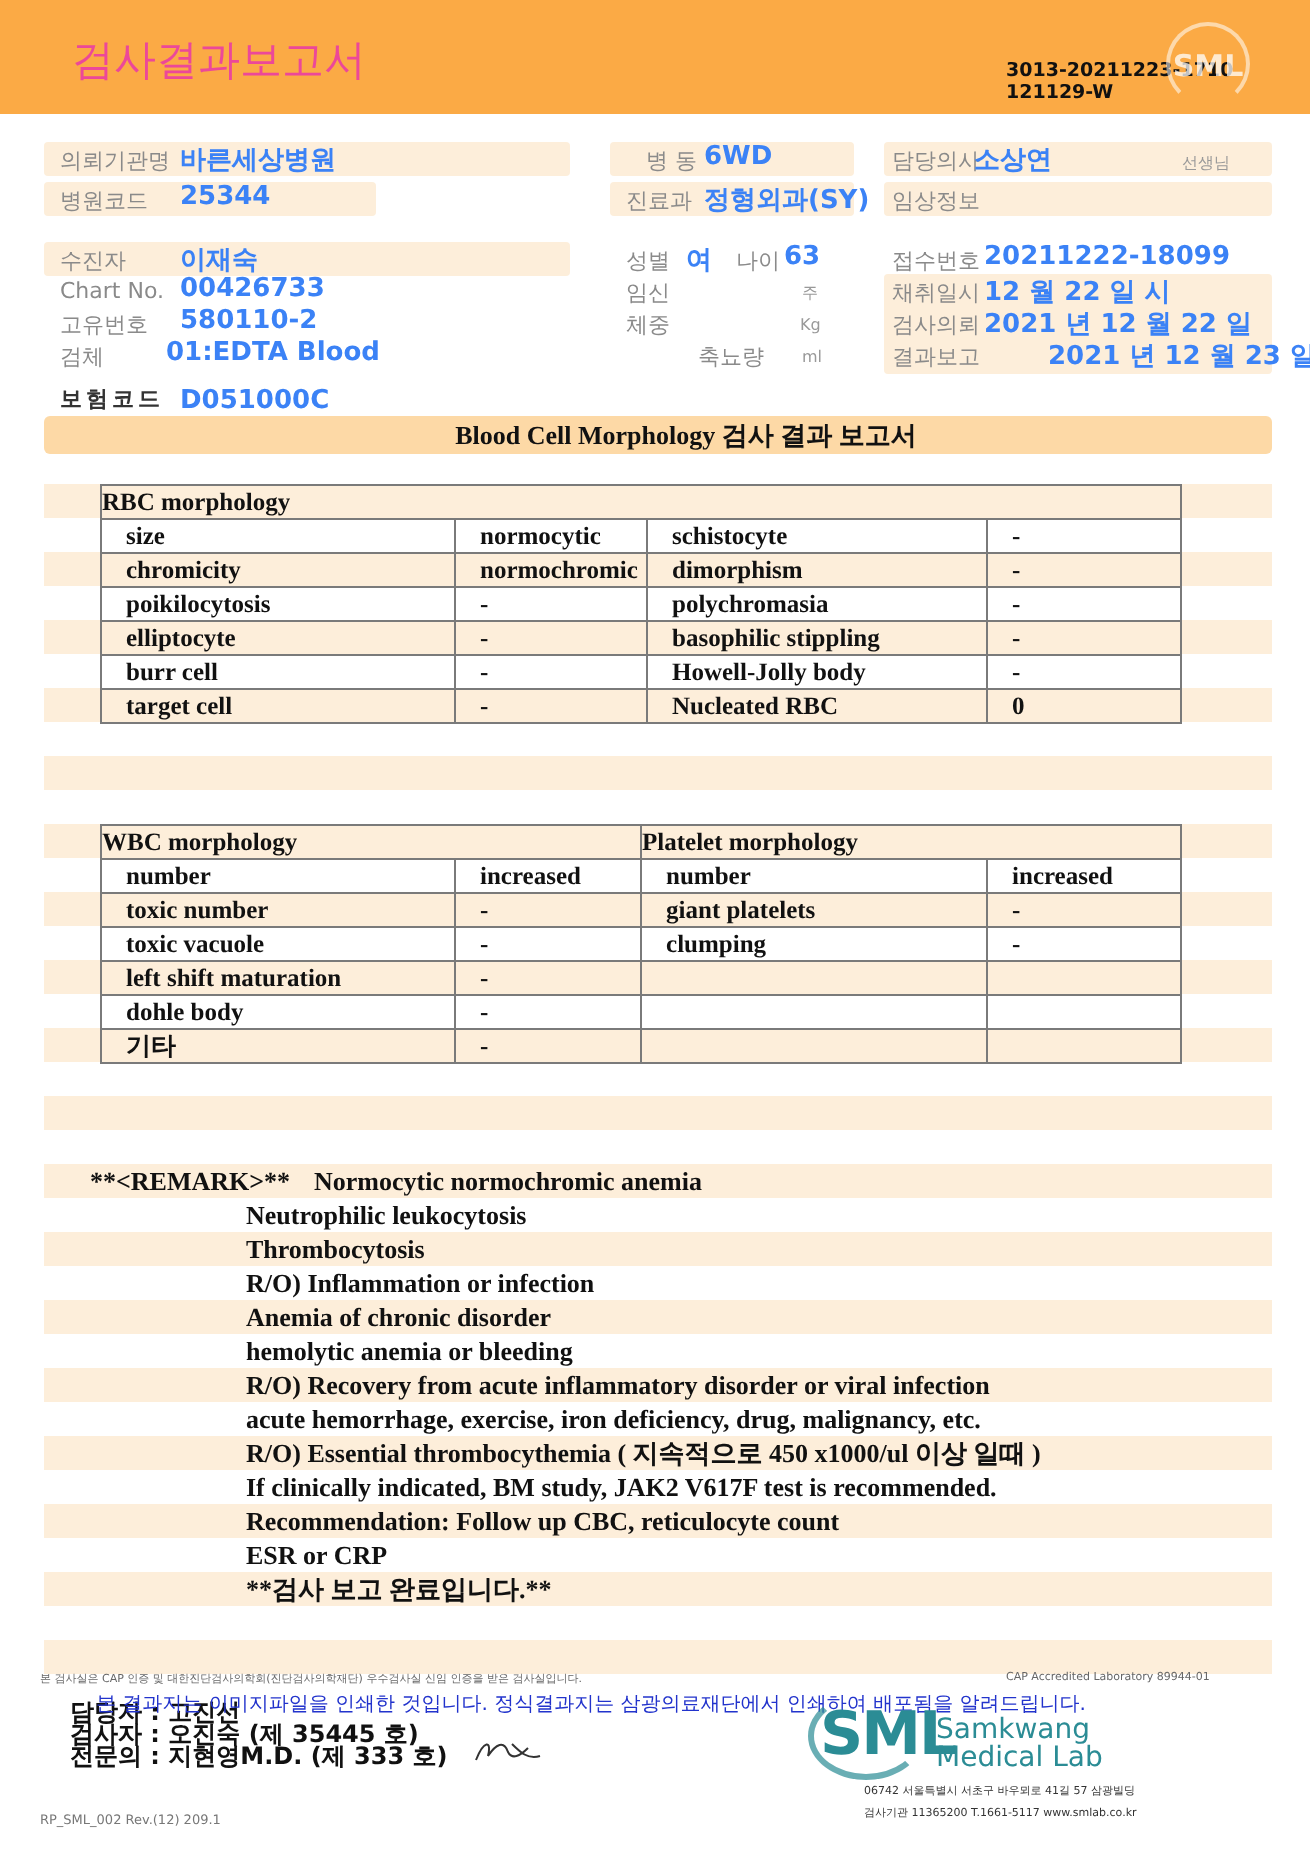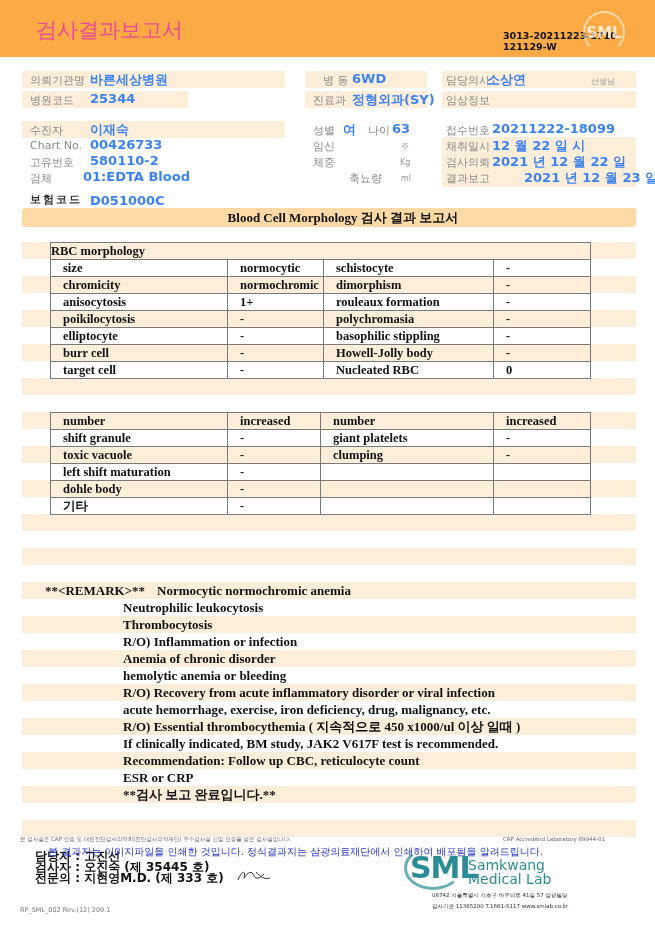--- a/index.html
+++ b/index.html
@@ -132,26 +132,20 @@
         <td>schistocyte</td>
         <td>-</td>
       </tr>
   <tr>
         <td>chromicity</td>
         <td>normochromic</td>
         <td>dimorphism</td>
         <td>-</td>
       </tr>
   <tr>
-        <td>anisocytosis</td>
-        <td>1+</td>
-        <td>rouleaux formation</td>
-        <td>-</td>
-      </tr>
-  <tr>
         <td>poikilocytosis</td>
         <td>-</td>
         <td>polychromasia</td>
         <td>-</td>
       </tr>
   <tr>
         <td>elliptocyte</td>
         <td>-</td>
         <td>basophilic stippling</td>
         <td>-</td>
@@ -172,28 +166,32 @@
   </table>
 
 <table class="morph" style="left:50px;top:412px;width:540px;">
   <colgroup>
       <col style="width:177px">
       <col style="width:93px">
       <col style="width:173px">
       <col style="width:97px">
     </colgroup>
   <tbody>
+      <tr>
+        <td class="th" colspan="2">WBC morphology</td>
+        <td class="th" colspan="2">Platelet morphology</td>
+      </tr>
   <tr>
         <td>number</td>
         <td>increased</td>
         <td>number</td>
         <td>increased</td>
       </tr>
   <tr>
-        <td>shift granule</td>
+        <td>toxic number</td>
         <td>-</td>
         <td>giant platelets</td>
         <td>-</td>
       </tr>
   <tr>
         <td>toxic vacuole</td>
         <td>-</td>
         <td>clumping</td>
         <td>-</td>
       </tr>

